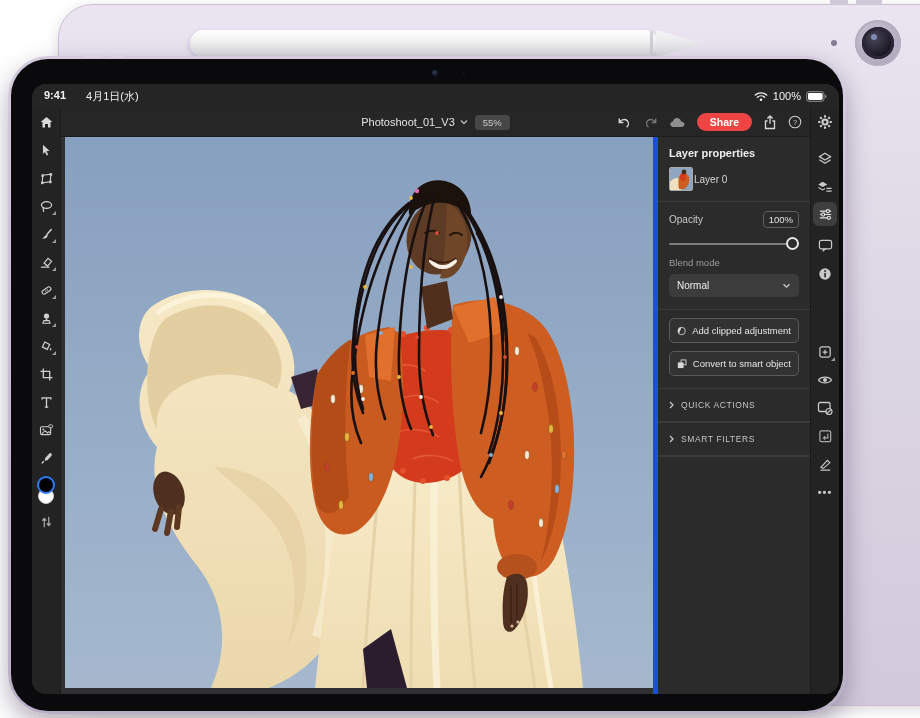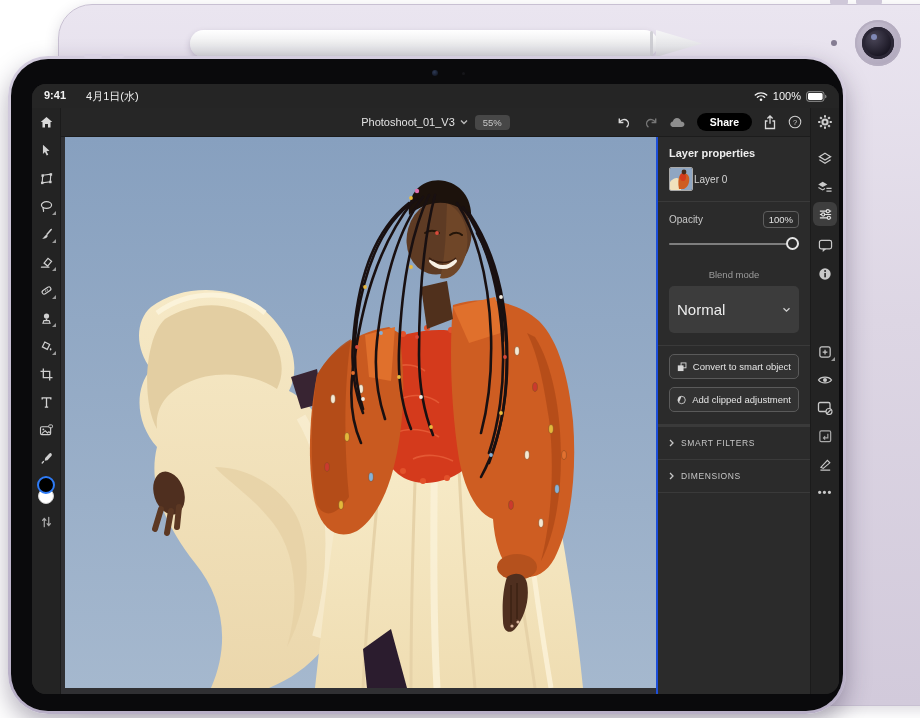--- a/index.html
+++ b/index.html
@@ -49,43 +49,43 @@
     border-width:0 0 4px 4px;border-color:transparent transparent #9A9A9A transparent;}
   .chips{height:36px;display:flex;flex-direction:column;align-items:center;justify-content:center;position:relative;}
   .chip-fg{width:14px;height:14px;border-radius:50%;background:#000;border:2px solid #2E7BF6;z-index:2;}
   .chip-bg{width:14px;height:14px;border-radius:50%;background:#fff;border:1px solid #CFCFCF;margin-top:-6px;z-index:1;}
   .mid{flex:1;display:flex;flex-direction:column;min-width:0;}
   .toolbar{height:28px;background:#262626;border-bottom:1px solid #1C1C1C;display:flex;align-items:center;position:relative;flex:none;}
   .tb-center{position:absolute;left:0;right:0;display:flex;align-items:center;justify-content:center;gap:7px;pointer-events:none;}
   .tb-title{font-size:11px;color:#E3E3E3;pointer-events:auto;display:flex;align-items:center;gap:5px;}
   .tb-badge{font-size:9.5px;color:#C8C8C8;background:#474747;border-radius:4px;padding:2px 8px;pointer-events:auto;}
   .tb-right{margin-left:auto;display:flex;align-items:center;gap:11px;padding-right:8px;z-index:2;}
-  .share-btn{background:#000000;color:#fff;font-size:10.5px;font-weight:bold;border-radius:999px;padding:3px 13px;}
+  .share-btn{background:#ef4444;color:#fff;font-size:10.5px;font-weight:bold;border-radius:999px;padding:3px 13px;}
   .content{flex:1;display:flex;min-height:0;}
   .canvas-area{flex:1;background:#303033;position:relative;overflow:hidden;}
   .photo{position:absolute;left:4px;top:0;width:593px;height:551px;}
   
-  .panel{width:152px;flex:none;background:#2B2B2B;border-left:2px solid #1d4ed8;font-size:10px;color:#C9C9C9;
+  .panel{width:152px;flex:none;background:#2B2B2B;border-left:5px solid #1d4ed8;font-size:10px;color:#C9C9C9;
     display:flex;flex-direction:column;overflow:hidden;}
   .panel-pad{padding:0 11px;}
   .panel-title{font-size:11px;color:#EDEDED;font-weight:bold;margin:10px 0 8px;}
   .layer-row{display:flex;align-items:center;gap:1px;margin:2px 0 10px;}
   .layer-thumb{width:22px;height:22px;border:1px solid #A9A9A9;border-radius:2px;overflow:hidden;flex:none;}
   .layer-name{color:#D6D6D6;font-size:10px;}
   .pdiv{height:1px;background:#3A3A3A;}
   .sec-head{display:flex;align-items:center;gap:7px;height:32px;font-size:8.5px;letter-spacing:.6px;color:#C6C6C6;}
   .field-row{display:flex;align-items:center;justify-content:space-between;margin-top:9px;}
   .opacity-box{border:1px solid #5E5E5E;border-radius:4px;padding:2px 5px;font-size:9.5px;color:#E2E2E2;}
   .slider{position:relative;height:14px;margin:9px 0 4px;}
   .slider .track{position:absolute;left:0;right:0;top:6px;height:2px;background:#7E7E7E;border-radius:1px;}
   .slider .handle{position:absolute;right:0;top:0;width:13px;height:13px;border-radius:50%;
     background:#2B2B2B;border:2px solid #E6E6E6;box-sizing:border-box;}
-  .blend-label{color:#9C9C9C;font-size:9.5px;margin-top:18px;text-align:center;}
-  .select{height:31px;background:#3C3C3C;border-radius:5px;display:flex;align-items:center;
-    justify-content:space-between;padding:8px 8px;margin:6px 0 12px;font-size:15px;color:#EDEDED;}
+  .blend-label{color:#9C9C9C;font-size:9.5px;margin-top:6px;}
+  .select{height:23px;background:#3C3C3C;border-radius:5px;display:flex;align-items:center;
+    justify-content:space-between;padding:0 8px;margin:6px 0 12px;font-size:10px;color:#EDEDED;}
   .pbtn{height:23px;border:1px solid #5A5A5A;border-radius:5px;background:#323232;display:flex;align-items:center;
     gap:6px;padding:0 7px;margin-bottom:8px;font-size:9.5px;color:#E4E4E4;white-space:nowrap;}
   .spacer8{height:8px;} .spacer4{height:4px;}
   
   svg.ic{display:block;}
   .i-dim{opacity:.45;}
   .rr-gap{height:50px;}
   .dots{color:#C9C9C9;font-size:11px;letter-spacing:1px;font-weight:bold;}
 </style>
 </head>
@@ -461,54 +461,54 @@
                     <svg class="ic" width="9" height="6" viewBox="0 0 8 6">
                         <path d="M1 1.2 L4 4.2 L7 1.2" stroke="#CFCFCF" stroke-width="1.3" fill="none"></path>
                       </svg>
                   </div>
                 </div>
                 <div class="pdiv"></div>
                 <div class="spacer8"></div>
                 <div class="panel-pad">
                   <div class="pbtn">
                     <svg class="ic" width="12" height="12" viewBox="0 0 12 12">
+                      <circle cx="6" cy="6" r="4.8" fill="none" stroke="#D8D8D8" stroke-width="1.1"></circle>
+                      <path d="M6 1.2 A4.8 4.8 0 0 0 2.6 9.4 Z" fill="#D8D8D8"></path>
+                    </svg>
+                    <span>Add clipped adjustment</span>
+                  </div>
+                  <div class="pbtn">
+                    <svg class="ic" width="12" height="12" viewBox="0 0 12 12">
                       <rect x="1" y="4" width="7" height="7" fill="#D8D8D8"></rect>
                       <rect x="5" y="1" width="6" height="6" fill="none" stroke="#D8D8D8" stroke-width="1.1"></rect>
                     </svg>
                     <span>Convert to smart object</span>
                   </div>
-                  <div class="pbtn">
-                    <svg class="ic" width="12" height="12" viewBox="0 0 12 12">
-                      <circle cx="6" cy="6" r="4.8" fill="none" stroke="#D8D8D8" stroke-width="1.1"></circle>
-                      <path d="M6 1.2 A4.8 4.8 0 0 0 2.6 9.4 Z" fill="#D8D8D8"></path>
-                    </svg>
-                    <span>Add clipped adjustment</span>
-                  </div>
                 </div>
                 <div class="spacer4"></div>
                 <div class="pdiv"></div>
+                <div class="panel-pad">
+                  <div class="sec-head">
+                    <svg class="ic" width="5" height="8" viewBox="0 0 5 8">
+                        <path d="M1 1 L4 4 L1 7" stroke="#C6C6C6" stroke-width="1.3" fill="none"></path>
+                      </svg>
+                    <span>QUICK ACTIONS</span>
+                  </div>
+                </div>
                 <div class="pdiv"></div>
                 <div class="pdiv"></div>
                 <div class="panel-pad">
                   <div class="sec-head">
                     <svg class="ic" width="5" height="8" viewBox="0 0 5 8">
                         <path d="M1 1 L4 4 L1 7" stroke="#C6C6C6" stroke-width="1.3" fill="none"></path>
                       </svg>
                     <span>SMART FILTERS</span>
                   </div>
                 </div>
                 <div class="pdiv"></div>
-                <div class="panel-pad">
-                  <div class="sec-head">
-                    <svg class="ic" width="5" height="8" viewBox="0 0 5 8">
-                        <path d="M1 1 L4 4 L1 7" stroke="#C6C6C6" stroke-width="1.3" fill="none"></path>
-                      </svg>
-                    <span>DIMENSIONS</span>
-                  </div>
-                </div>
                 <div class="pdiv"></div>
               </div>
             </div>
           </div>
 
           <div class="rail right">
             <div class="slot">
               <svg class="ic" width="16" height="16" viewBox="0 0 16 16">
                 <g stroke="#CFCFCF" stroke-width="2">
                     <path d="M8 1.2 V3.4 M8 12.6 V14.8 M1.2 8 H3.4 M12.6 8 H14.8 M3.2 3.2 L4.8 4.8 M11.2 11.2 L12.8 12.8 M12.8 3.2 L11.2 4.8 M4.8 11.2 L3.2 12.8"></path>

